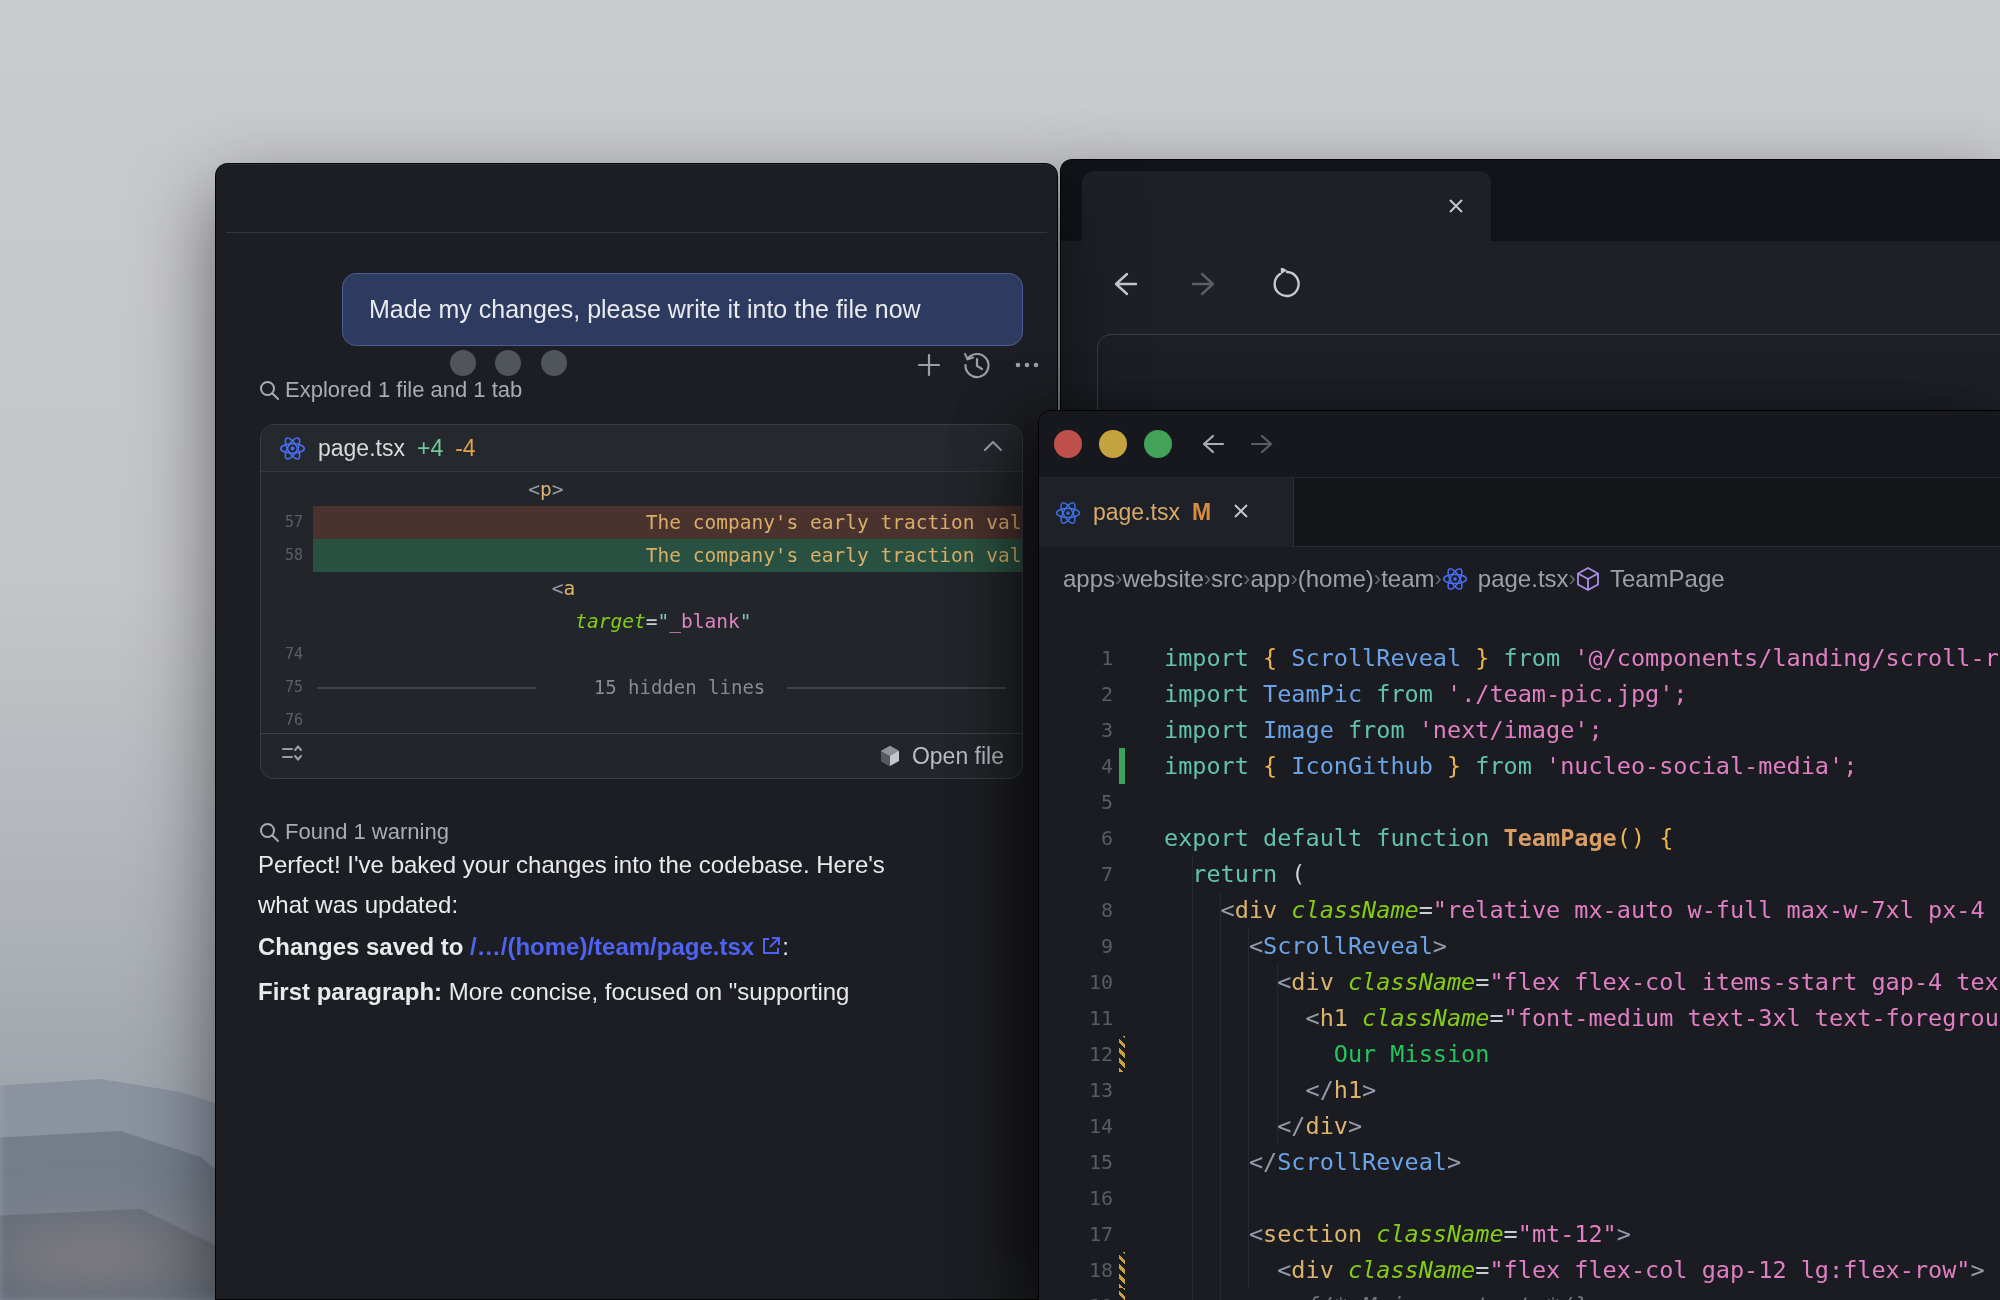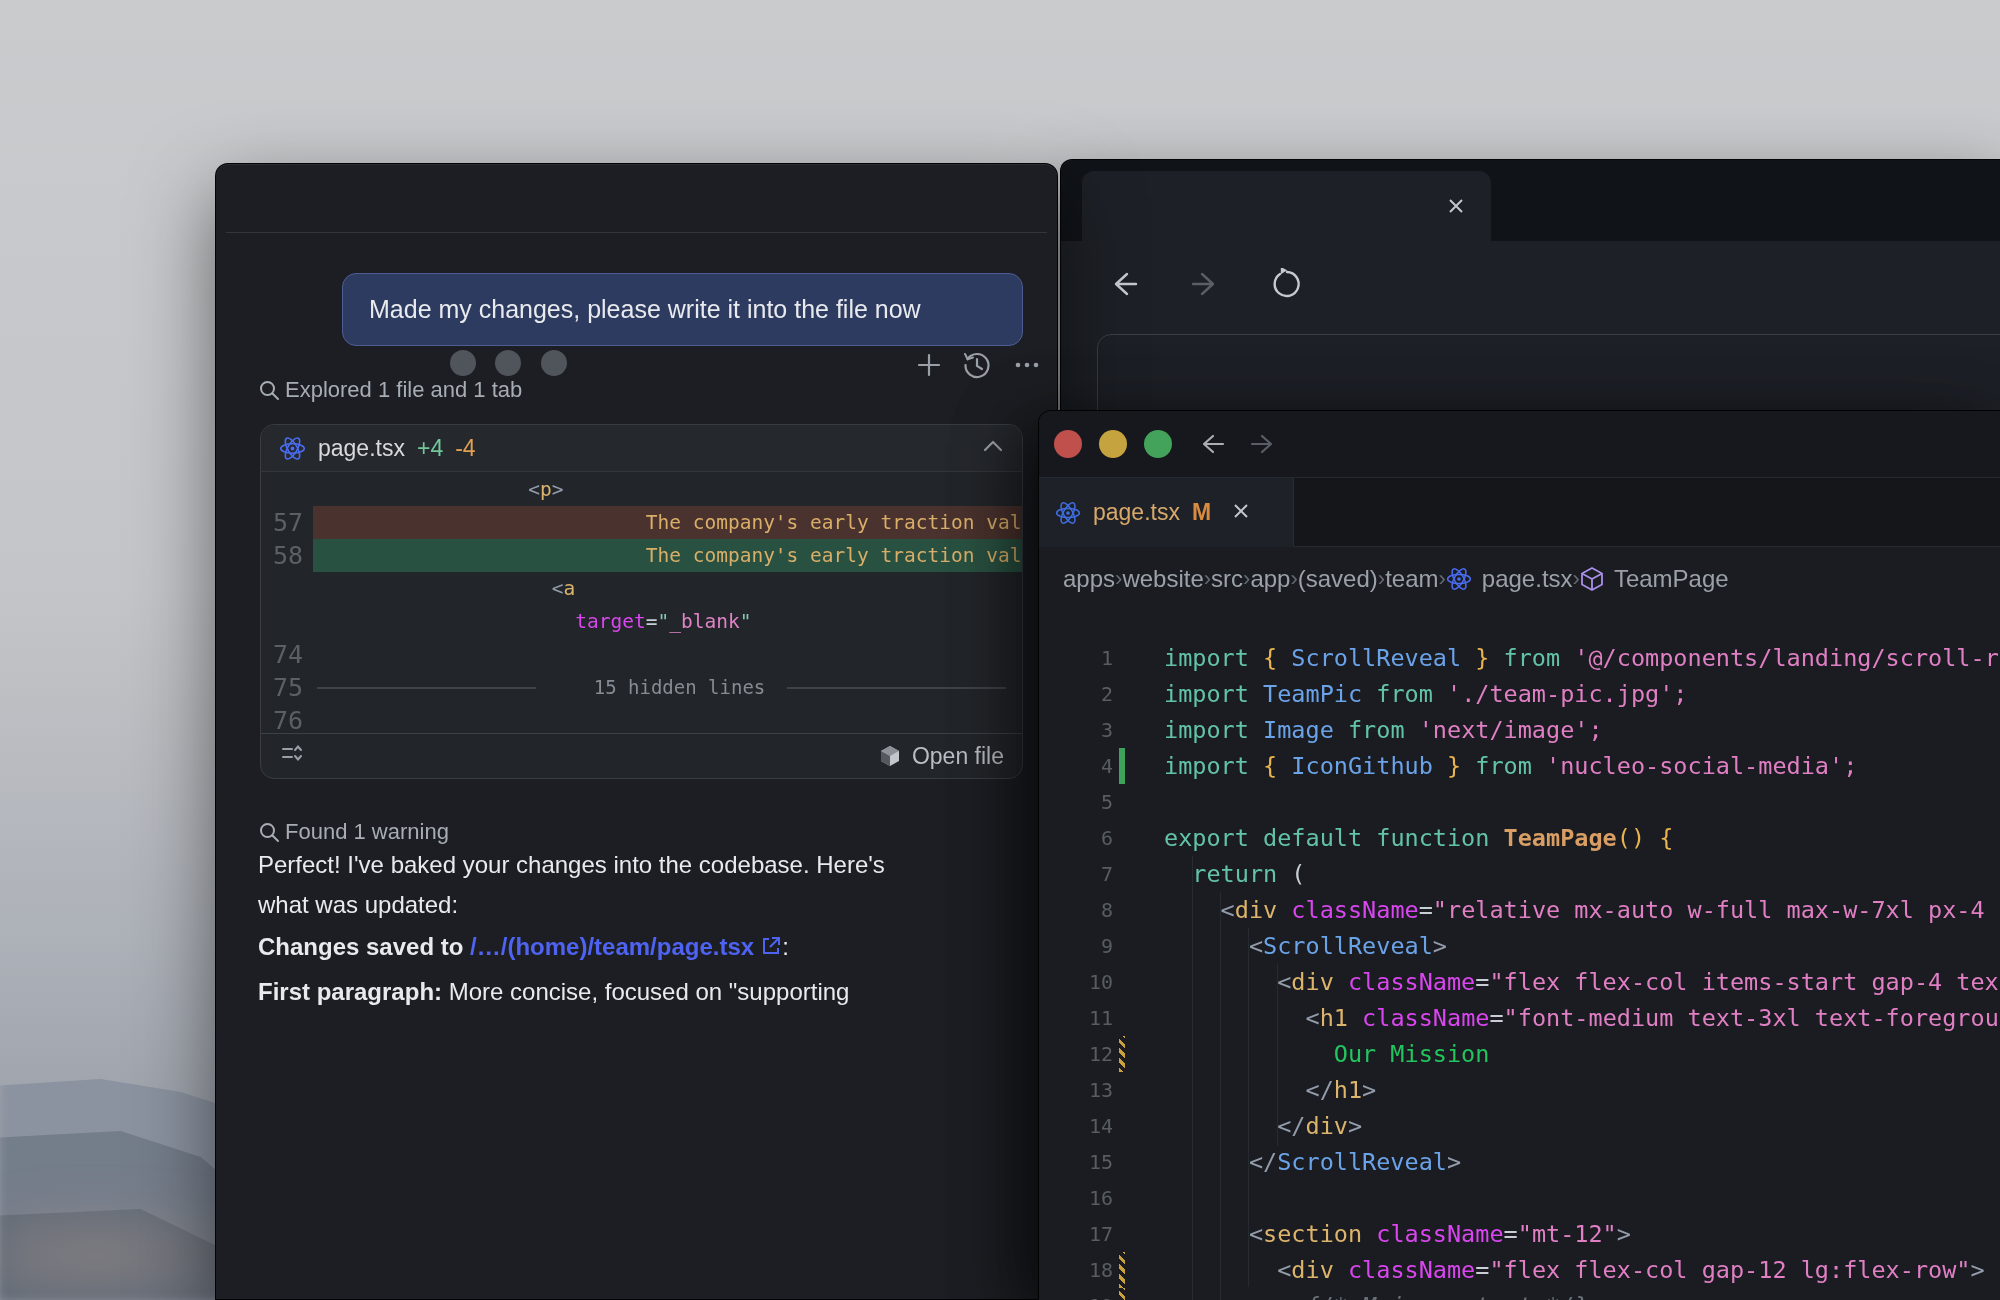--- a/index.html
+++ b/index.html
@@ -41,41 +41,41 @@
   .diff-head{position:absolute;left:0;top:0;right:0;height:47px;background:#25282d;
     display:flex;align-items:center;padding:0 18px;gap:12px;box-sizing:border-box;
     border-bottom:1px solid #33363c;}
   .diff-file{color:#d8dadd;font-size:23px;}
   .diff-add{color:#72c79b;font-size:23px;}
   .diff-del{color:#dfa050;font-size:23px;}
   .diff-chevron{margin-left:auto;color:#9aa0a7;}
   .diff-rows{position:absolute;left:0;top:48px;right:0;}
   .drow{display:flex;height:33px;font-family:"DejaVu Sans Mono",monospace;font-size:19.5px;
     line-height:33px;white-space:pre;position:relative;overflow:hidden;}
-  .drow .dln{flex:0 0 42px;text-align:right;color:#5b6066;font-size:25px;position:relative;z-index:1;}
+  .drow .dln{flex:0 0 42px;text-align:right;color:#5b6066;font-size:15px;position:relative;z-index:1;}
   .drow .dct{flex:1;padding-left:14px;position:relative;z-index:1;overflow:hidden;}
   .drow.del::before{content:"";position:absolute;left:52px;right:0;top:0;bottom:0;background:#4a322e;}
   .drow.add::before{content:"";position:absolute;left:52px;right:0;top:0;bottom:0;background:#295141;}
   .drow .hidwrap{display:flex;align-items:center;gap:22px;padding-right:16px;}
   .drow .hline{flex:1;height:2px;background:#3e434a;}
   .drow .hlabel{color:#868c94;font-size:19px;margin-left:36px;}
   .diff-foot{position:absolute;left:0;bottom:0;right:0;height:45px;border-top:1px solid #3c4047;
     display:flex;align-items:center;justify-content:space-between;padding:0 18px;
     box-sizing:border-box;color:#b9bec5;font-size:23px;}
   .openfile{display:flex;align-items:center;gap:10px;color:#b9bec5;}
 
   .chat-text{position:absolute;left:42px;color:#e9eaee;font-size:24px;}
   .b{font-weight:bold;}
   .filelink{color:#4e63f2;font-weight:bold;}
   .extlink-ic{display:inline-block;vertical-align:-2px;margin-left:6px;}
 
   
   .tk-kw{color:#63c3a9}.tk-brc{color:#e9b44f}.tk-id{color:#6ba3e8}.tk-str{color:#e07fc4}
   .tk-fn{color:#d99e63;font-weight:bold}.tk-tag{color:#ddb46c}
-  .tk-attr{color:#d946ef;}.tk-ang{color:#939cab}.tk-eq{color:#c8ced5}
+  .tk-attr{color:#84cc16;font-style:italic}.tk-ang{color:#939cab}.tk-eq{color:#c8ced5}
   .tk-txt{color:#22c55e}.tk-cmt{color:#6a7178;font-style:italic}.tk-pln{color:#c8ced5}
   .tk-q{color:#84c8b4}.tk-strp{color:#e083c6}.tk-dtxt{color:#d9ae68}
 
   
   .browser-win{left:1060px;top:159px;width:941px;height:1141px;background:#1d2026;
     border-radius:12px 0 0 0;box-shadow:0 25px 70px rgba(0,0,0,.45);z-index:1;overflow:hidden;
     border-left:1px solid rgba(0,0,0,.85);border-top:1px solid rgba(0,0,0,.85);}
   .btabstrip{position:absolute;left:0;top:0;right:0;height:81px;background:#101318;
     border-radius:12px 0 0 0;}
   .btab{position:absolute;left:21px;top:11px;width:409px;height:70px;background:#1d2026;
@@ -312,21 +312,21 @@
         <span class="crumb-sep">›</span>
         <span class="crumb-item">
           <span>src</span>
         </span>
         <span class="crumb-sep">›</span>
         <span class="crumb-item">
           <span>app</span>
         </span>
         <span class="crumb-sep">›</span>
         <span class="crumb-item">
-          <span>(saved)</span>
+          <span>(home)</span>
         </span>
         <span class="crumb-sep">›</span>
         <span class="crumb-item">
           <span>team</span>
         </span>
         <span class="crumb-sep">›</span>
         <span class="crumb-item">
           <span style="display: inline-flex;">
             <svg width="26" height="26" viewBox="0 0 24 24" fill="none" stroke="#4a6cf0" stroke-width="1.4">
               <ellipse cx="12" cy="12" rx="10.5" ry="4.2"></ellipse>

